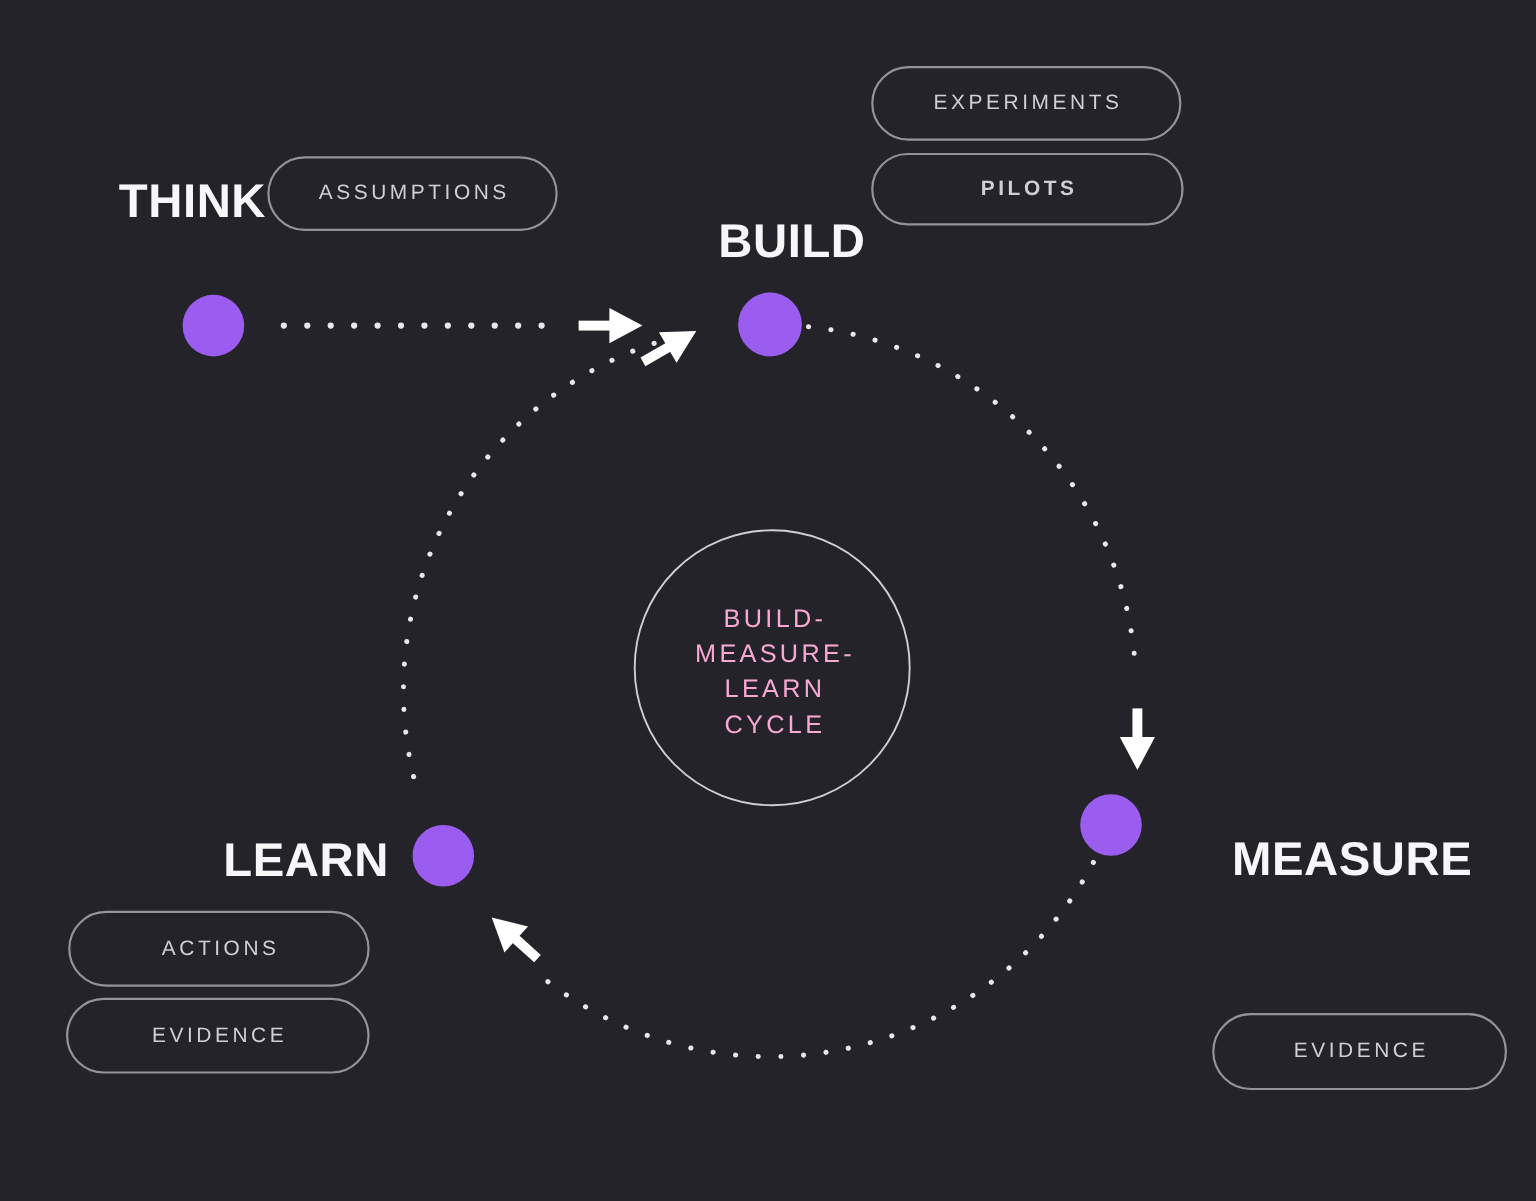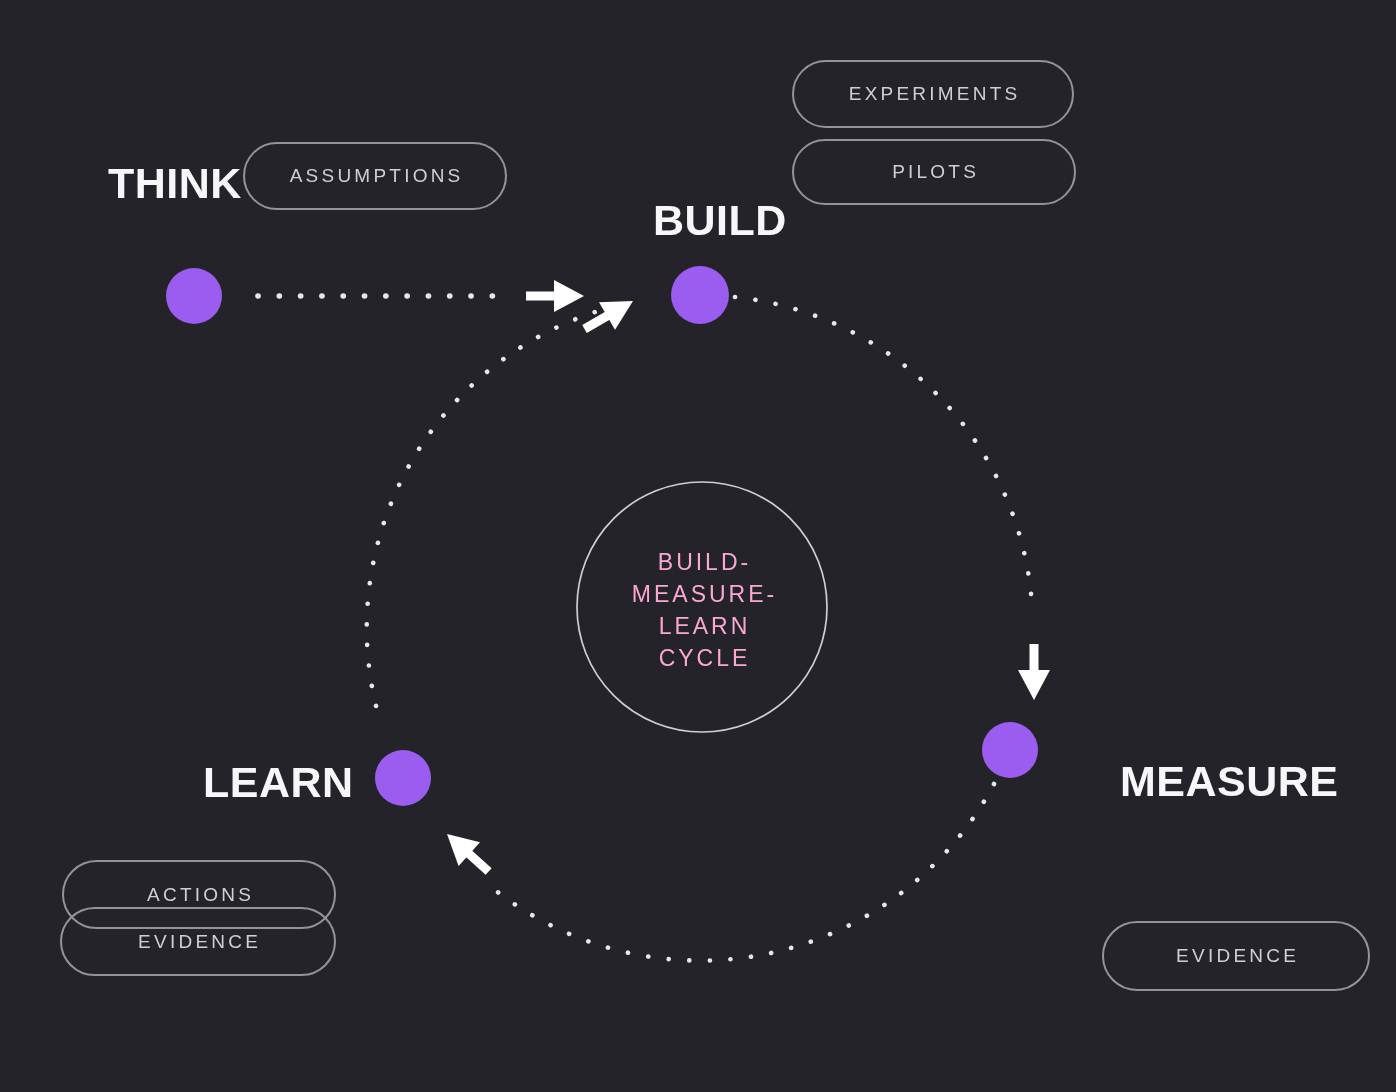--- a/index.html
+++ b/index.html
@@ -72,25 +72,25 @@
   </svg>
 
   <div class="node-label" style="left:108px; top:162px;">THINK</div>
   <div class="node-label" style="left:653px; top:163px;margin-top:36px;">BUILD</div>
   <div class="node-label" style="left:1120px; top:760px;">MEASURE</div>
   <div class="node-label" style="left:203px; top:761px;">LEARN</div>
 
   <div class="pill" style="left:243px; top:142px; width:260px; height:64px;">ASSUMPTIONS</div>
 
   <div class="pill" style="left:792px; top:60px; width:278px; height:64px;">EXPERIMENTS</div>
-  <div class="pill" style="left:792px; top:139px; width:280px; height:62px;">PILOTS</div>
+  <div class="pill" style="left:792px; top:139px; width:280px; height:62px;font-weight:bold;">PILOTS</div>
 
   <div class="pill" style="left:1102px; top:909px; width:264px; height:66px;margin-top:12px;">EVIDENCE</div>
 
-  <div class="pill" style="left:62px; top:860px; width:270px; height:65px;">ACTIONS</div>
+  <div class="pill" style="left:62px; top:828px; width:270px; height:65px;">ACTIONS</div>
   <div class="pill" style="left:60px; top:907px; width:272px; height:65px;">EVIDENCE</div>
 
   <div class="center-text">
     <span>BUILD-</span>
     <span>MEASURE-</span>
     <span>LEARN</span>
     <span>CYCLE</span>
   </div>
 
 </div>

